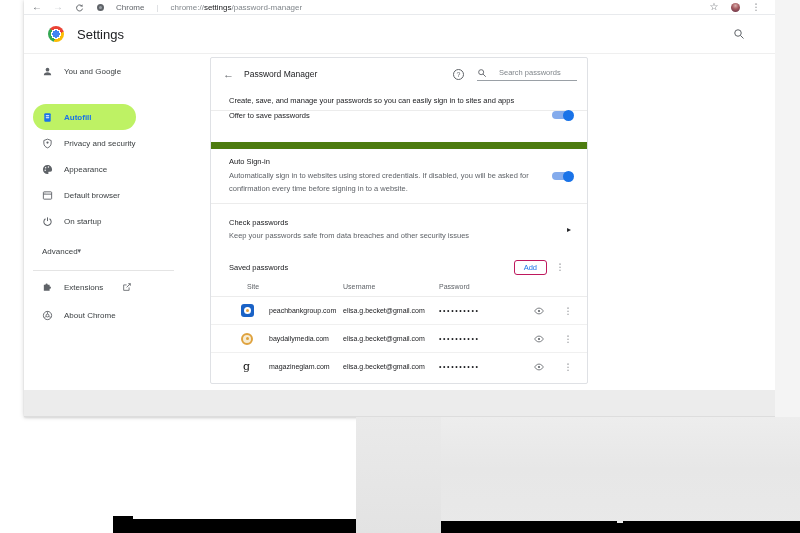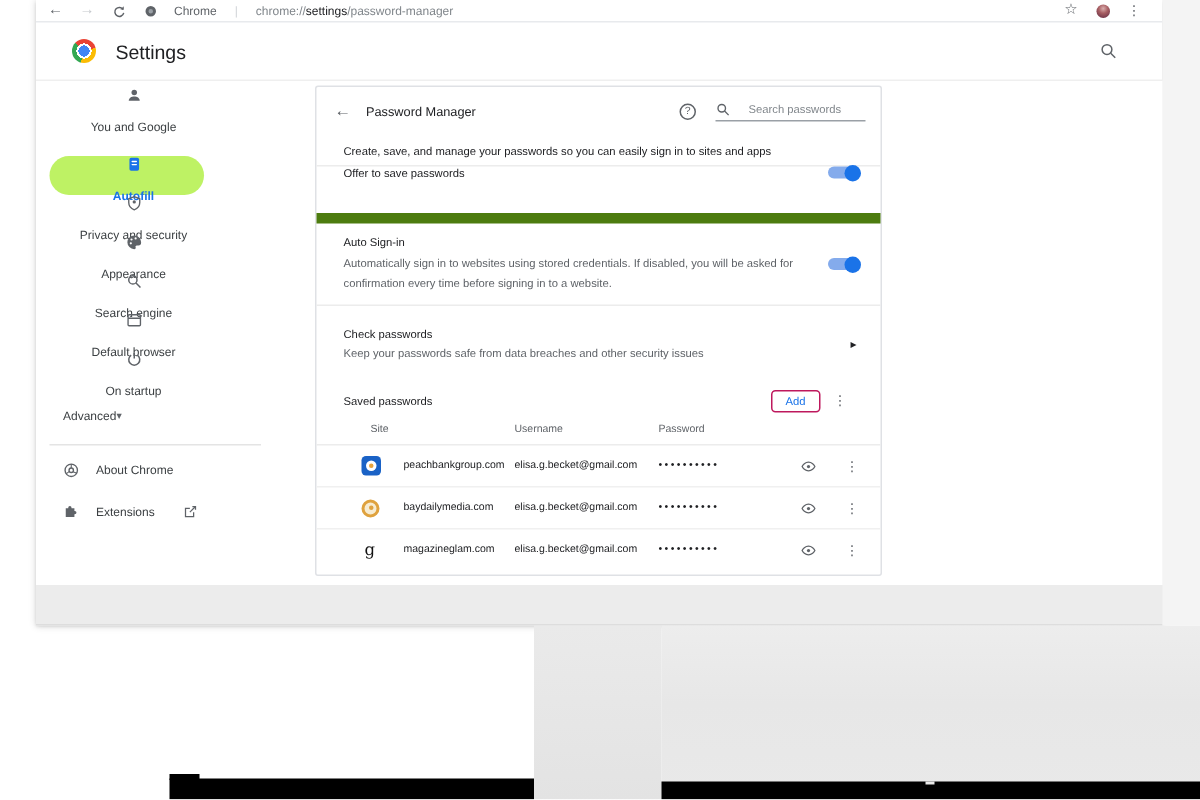--- a/index.html
+++ b/index.html
@@ -35,21 +35,21 @@
       conic-gradient(from 75deg, #fbbc05 0 120deg, #34a853 120deg 240deg, #ea4335 240deg 360deg);}
   .app-title{margin-left:13px;font-size:13px;color:#202124;}
   .hdr-spacer{flex:1;}
 
   svg.ic{display:block;}
 
   
   .app-body{flex:1;display:flex;background:#fff;min-height:0;}
   .sidebar{width:186px;flex:0 0 186px;padding-top:4px;box-sizing:border-box;}
   .side-item{height:26px;display:flex;align-items:center;gap:11px;margin-left:9px;padding-left:9px;
-    font-size:8px;color:#3c4043;width:94px;border-radius:13px;flex-direction:column;}
+    font-size:8px;color:#3c4043;width:94px;border-radius:13px;}
   .side-item.selected{background:#bef264;color:#1a73e8;font-weight:bold;margin-top:20px;}
   .side-adv{height:26px;display:flex;align-items:center;justify-content:flex-start;
     padding:0 70px 0 18px;margin-top:4px;font-size:8px;color:#3c4043;}
   .adv-caret{font-size:7px;color:#5f6368;}
   .side-divider{border-top:1px solid #e4e4e4;margin:6px 36px 2px 9px;}
   .side-row2{height:28px;display:flex;align-items:center;gap:11px;padding-left:18px;font-size:8px;color:#3c4043;}
   .ext-link{margin-left:8px;}
 
   
   .main{flex:1;background:#fff;}
@@ -207,29 +207,20 @@
             <svg class="ic" width="11" height="11" viewBox="0 0 24 24">
                 <path d="M12 2a10 10 0 1 0 0 20c1.8 0 2.6-1.2 2-2.6-.6-1.3.2-2.6 1.8-2.6H18a4.5 4.5 0 0 0 4-4.5C22 6.5 17.5 2 12 2z" fill="#5f6368"></path>
                 <circle cx="8" cy="8" r="1.6" fill="#fff"></circle>
                 <circle cx="14" cy="6.5" r="1.6" fill="#fff"></circle>
                 <circle cx="7" cy="13.5" r="1.6" fill="#fff"></circle>
               </svg>
           </span>
           <span>Appearance</span>
         </div>
 
-        <div class="side-item">
-          <span>
-            <svg class="ic" width="11" height="11" viewBox="0 0 24 24">
-                <circle cx="10" cy="10" r="6" fill="none" stroke="#5f6368" stroke-width="2.2"></circle>
-                <path d="M14.5 14.5l6.5 6.5" stroke="#5f6368" stroke-width="2.2"></path>
-              </svg>
-          </span>
-          <span>Search engine</span>
-        </div>
 
         <div class="side-item">
           <span>
             <svg class="ic" width="11" height="11" viewBox="0 0 24 24">
                 <rect x="3" y="4" width="18" height="16" rx="1.5" fill="none" stroke="#5f6368" stroke-width="2"></rect>
                 <path d="M3 9h18" stroke="#5f6368" stroke-width="2"></path>
                 <circle cx="6.5" cy="6.7" r="1" fill="#5f6368"></circle>
               </svg>
           </span>
           <span>Default browser</span>
@@ -244,46 +235,46 @@
           </span>
           <span>On startup</span>
         </div>
 
         <div class="side-adv">
           <span>Advanced</span>
           <span class="adv-caret">▾</span>
         </div>
 
         <div class="side-divider"></div>
-
-        <div class="side-row2">
-          <span>
-            <svg class="ic" width="11" height="11" viewBox="0 0 24 24">
-                <circle cx="12" cy="12" r="9" fill="none" stroke="#5f6368" stroke-width="2"></circle>
-                <circle cx="12" cy="12" r="3.2" fill="none" stroke="#5f6368" stroke-width="2"></circle>
-                <path d="M12 3v5.8M5 17l4.3-3.4M19.5 16l-5.2-1.8" stroke="#5f6368" stroke-width="1.6"></path>
-              </svg>
-          </span>
-          <span>About Chrome</span>
-        </div>
 
         <div class="side-row2">
           <span>
             <svg class="ic" width="11" height="11" viewBox="0 0 24 24">
                 <path d="M10 3a2.4 2.4 0 0 1 2.4 2.4V6h4.2v4h.6a2.4 2.4 0 1 1 0 4.8h-.6V19H4V6h3.6v-.6A2.4 2.4 0 0 1 10 3z" fill="#5f6368"></path>
               </svg>
           </span>
           <span>Extensions</span>
           <span class="ext-link">
             <svg class="ic" width="10" height="10" viewBox="0 0 24 24">
                 <path d="M15 4h5v5" fill="none" stroke="#5f6368" stroke-width="2"></path>
                 <path d="M20 4l-9 9" stroke="#5f6368" stroke-width="2"></path>
                 <path d="M17 13v7H4V7h7" fill="none" stroke="#5f6368" stroke-width="2"></path>
               </svg>
           </span>
+        </div>
+
+        <div class="side-row2">
+          <span>
+            <svg class="ic" width="11" height="11" viewBox="0 0 24 24">
+                <circle cx="12" cy="12" r="9" fill="none" stroke="#5f6368" stroke-width="2"></circle>
+                <circle cx="12" cy="12" r="3.2" fill="none" stroke="#5f6368" stroke-width="2"></circle>
+                <path d="M12 3v5.8M5 17l4.3-3.4M19.5 16l-5.2-1.8" stroke="#5f6368" stroke-width="1.6"></path>
+              </svg>
+          </span>
+          <span>About Chrome</span>
         </div>
       </nav>
 
       <main class="main">
         <section class="card">
 
           <div class="card-head">
             <span class="back-glyph">←</span>
             <span class="card-title">Password Manager</span>
             <span class="ch-spacer"></span>

